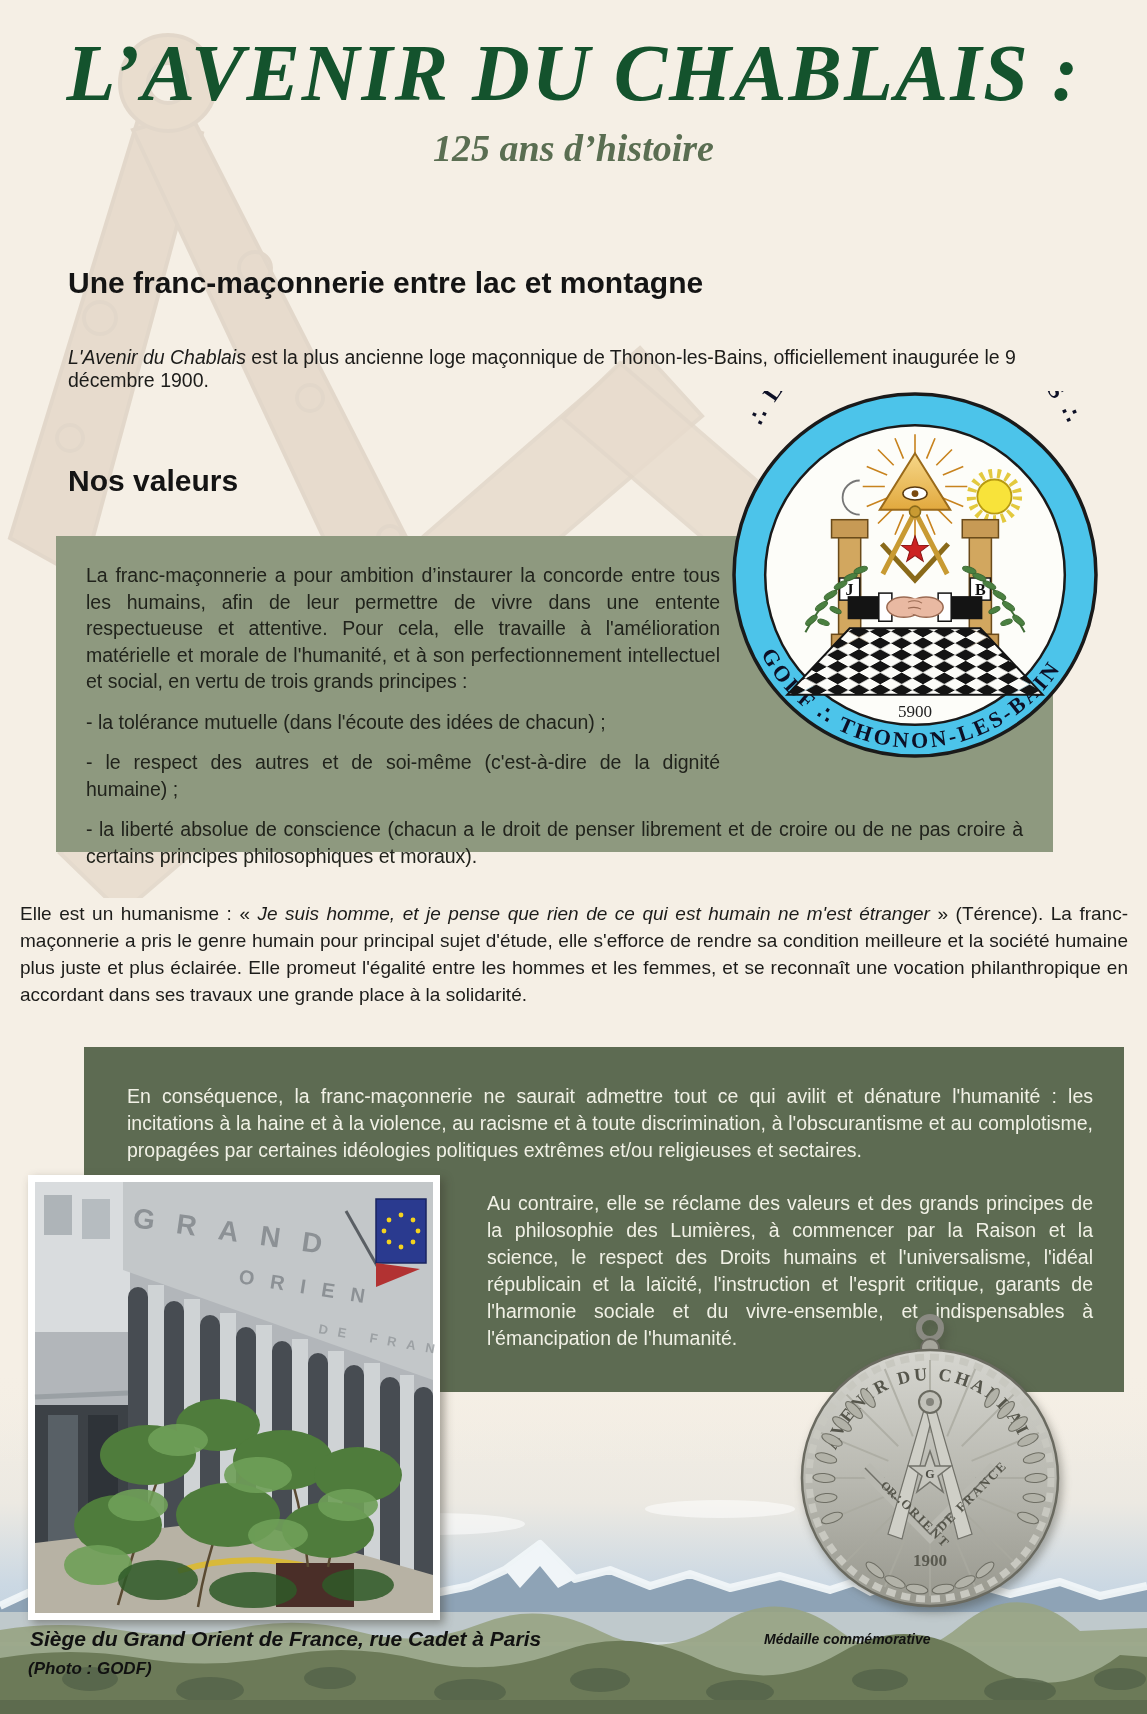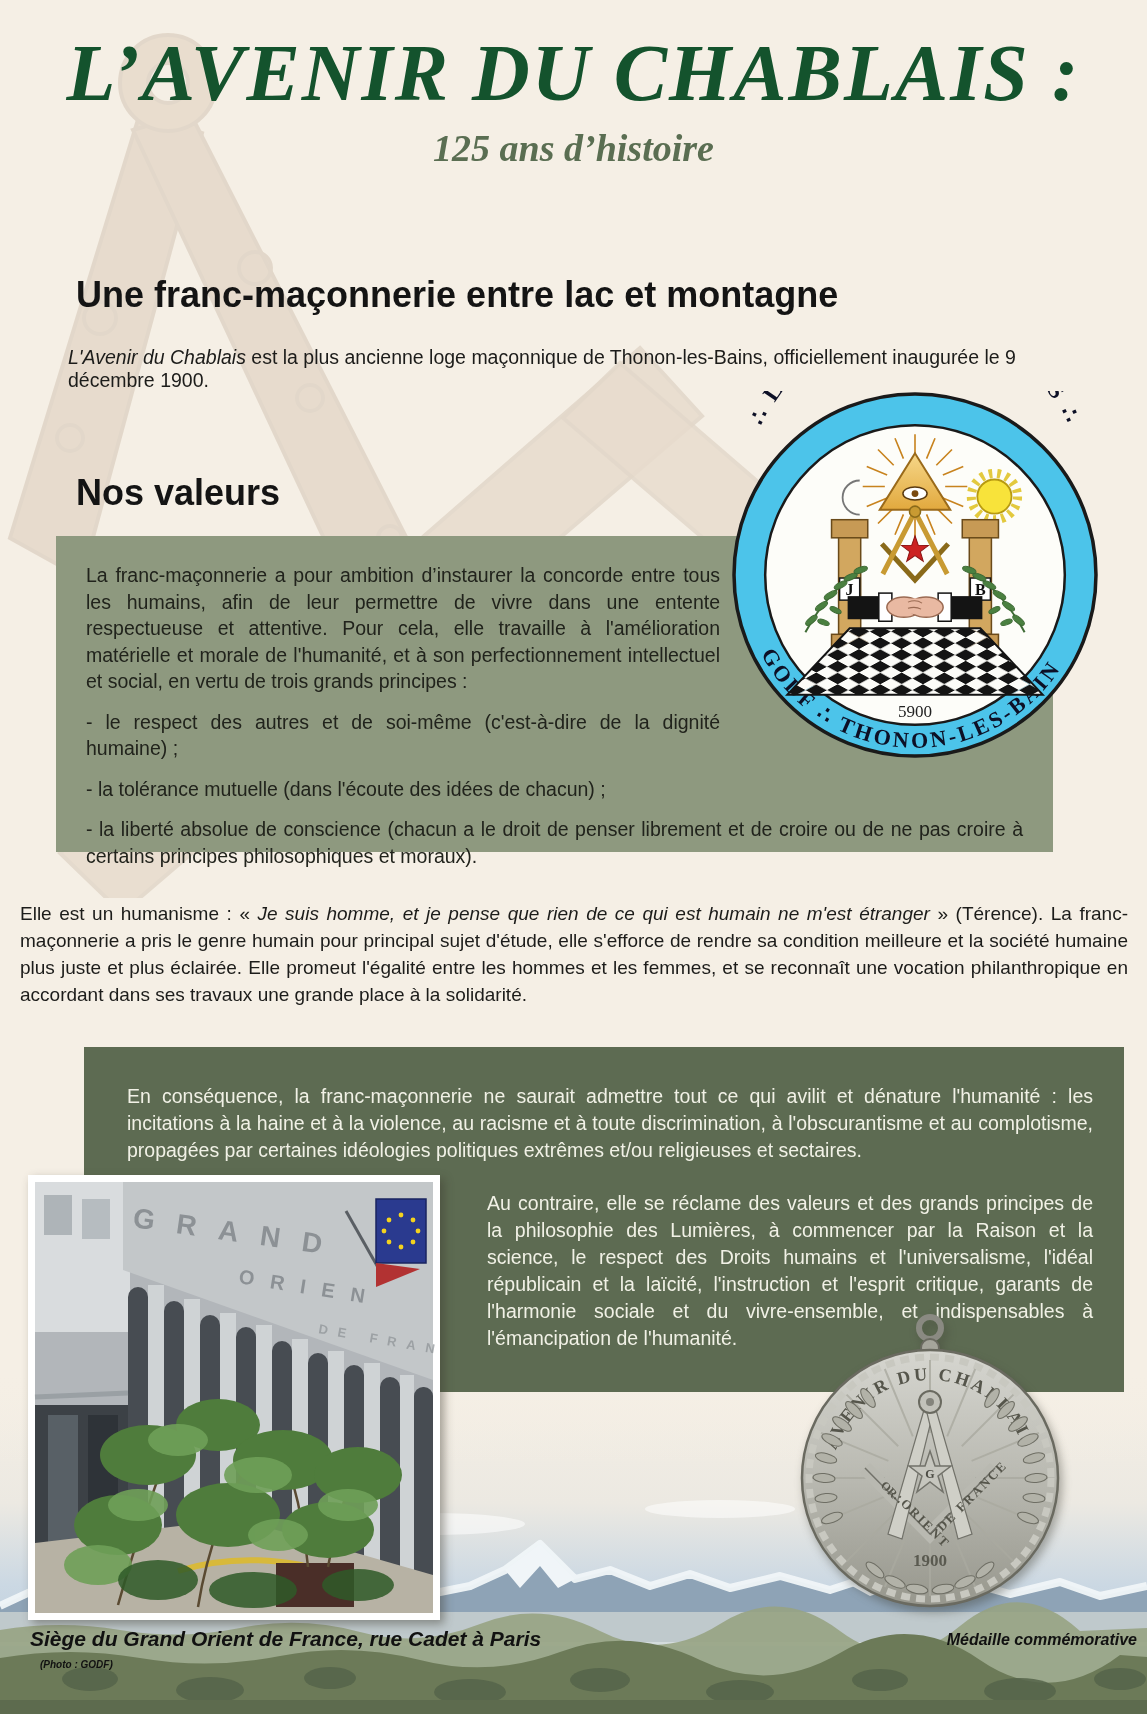--- a/index.html
+++ b/index.html
@@ -20,21 +20,21 @@
     font-family:"Liberation Serif",serif;font-style:italic;font-weight:bold;
     font-size:80px;letter-spacing:2px;color:#14532d;z-index:2;
   }
   .subtitle{
     position:absolute;left:0;top:126px;width:100%;
     text-align:center;
     font-family:"Liberation Serif",serif;font-style:italic;font-weight:bold;
     font-size:38px;color:#5a6e52;z-index:2;
   }
   
-  .h-section{position:absolute;font-size:36px;font-weight:bold;color:#141414;z-index:2;margin:8px;}
+  .h-section{position:absolute;font-size:30px;font-weight:bold;color:#141414;z-index:2;margin:0;}
   .h1{left:68px;top:266px;}
   .h2{left:68px;top:464px;}
   .p-intro{position:absolute;left:68px;font-size:19.5px;z-index:2;margin:0;}
   .p1{top:346px;width:1010px;}
   .p2{top:388px;width:1010px;}
   .it{font-style:italic;}
   
   .box1{
     position:absolute;left:56px;top:536px;width:997px;height:316px;
     background:#8e997f;z-index:2;box-sizing:border-box;
@@ -65,22 +65,22 @@
   .photo{
     position:absolute;left:28px;top:1175px;width:412px;height:445px;z-index:4;
     box-shadow:4px 4px 9px rgba(60,55,45,.45);
   }
   
   .medal{position:absolute;left:780px;top:1308px;width:300px;height:330px;z-index:4;
     filter:drop-shadow(3px 5px 5px rgba(60,60,50,.4));}
   
   .cap{position:absolute;z-index:5;font-weight:bold;font-style:italic;color:#111;margin:0;}
   .cap-photo{left:30px;top:1627px;font-size:21px;}
-  .cap-credit{left:40px;top:1659px;font-size:10px;}
-  .cap-medal{left:824px;top:1631px;width:313px;text-align:right;font-size:16px;}
+  .cap-credit{left:28px;top:1659px;font-size:17px;}
+  .cap-medal{left:764px;top:1631px;width:313px;text-align:left;font-size:14px;}
 </style>
 </head>
 <body>
 
 <div class="page">
 
   <div class="ghost">
     <svg width="930" height="880" viewBox="0 0 930 880">
       <g fill="#a8805c" stroke="#8a6848" stroke-width="4">
         <polygon points="60,835 640,330 702,398 122,895" opacity=".9"></polygon>
@@ -100,22 +100,22 @@
 
   <div class="title">L’AVENIR DU CHABLAIS :</div>
   <div class="subtitle">125 ans d’histoire</div>
 
   <h3 class="h-section h1">Une franc-maçonnerie entre lac et montagne</h3>
   <p class="p-intro p1"><span class="it">L'Avenir du Chablais</span><span> est la plus ancienne loge maçonnique de Thonon-les-Bains, officiellement inaugurée le 9 décembre 1900.</span></p>
 
   <h3 class="h-section h2">Nos valeurs</h3>
   <div class="box1">
     <p class="narrow">La franc-maçonnerie a pour ambition d’instaurer la concorde entre tous les humains, afin de leur permettre de vivre dans une entente respectueuse et attentive. Pour cela, elle travaille à l'amélioration matérielle et morale de l'humanité, et à son perfectionnement intellectuel et social, en vertu de trois grands principes :</p>
+    <p class="narrow blt">- la tolérance mutuelle (dans l'écoute des idées de chacun) ;</p>
     <p class="narrow blt">- le respect des autres et de soi-même (c'est-à-dire de la dignité humaine) ;</p>
-    <p class="narrow blt">- la tolérance mutuelle (dans l'écoute des idées de chacun) ;</p>
     <p class="blt">- la liberté absolue de conscience (chacun a le droit de penser librement et de croire ou de ne pas croire à certains principes philosophiques et moraux).</p>
   </div>
 
   <svg class="seal" viewBox="0 0 366 366">
     <defs>
       <linearGradient id="goldGrad" x1="0" y1="0" x2="0" y2="1">
         <stop offset="0" stop-color="#f6d789"></stop>
           <stop offset="1" stop-color="#e2a93e"></stop>
       </linearGradient>
       <pattern id="chk" width="30" height="30" patternUnits="userSpaceOnUse" patternTransform="scale(1,0.55) rotate(45)">

